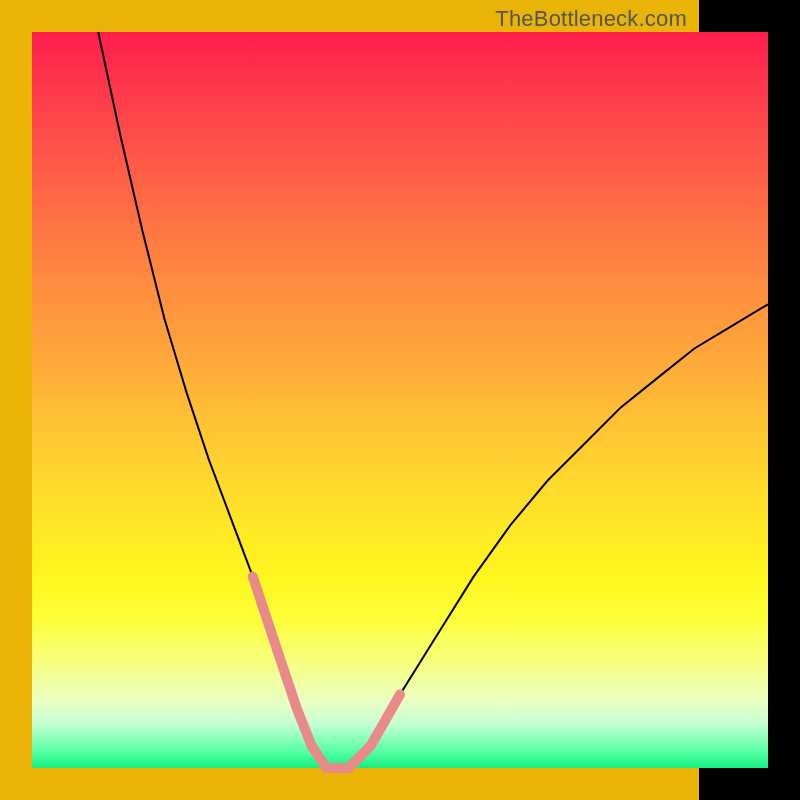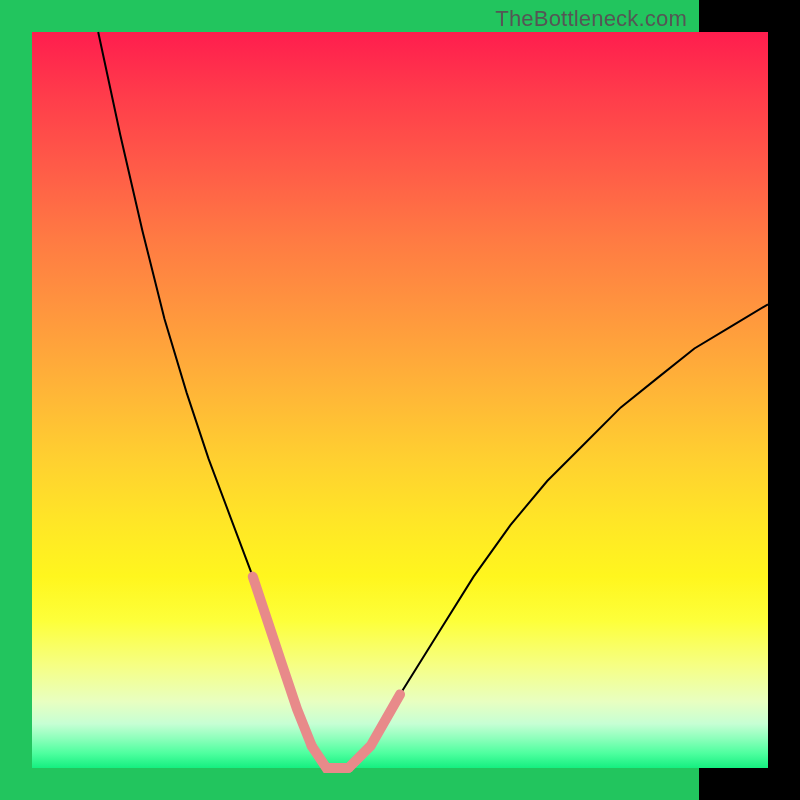--- a/index.html
+++ b/index.html
@@ -10,21 +10,21 @@
     background: #000;
     overflow: hidden;
     font-family: Arial, Helvetica, sans-serif;
   }
   .frame {
     position: absolute;
     top: 0;
     left: 0;
     width: 699px;
     height: 800px;
-    background: #22c55e;
+    background: #eab308;
   }
   .plot {
     position: absolute;
     top: 32px;
     left: 32px;
     width: 736px;
     height: 736px;
   }
   .gradient {
     position: absolute;

